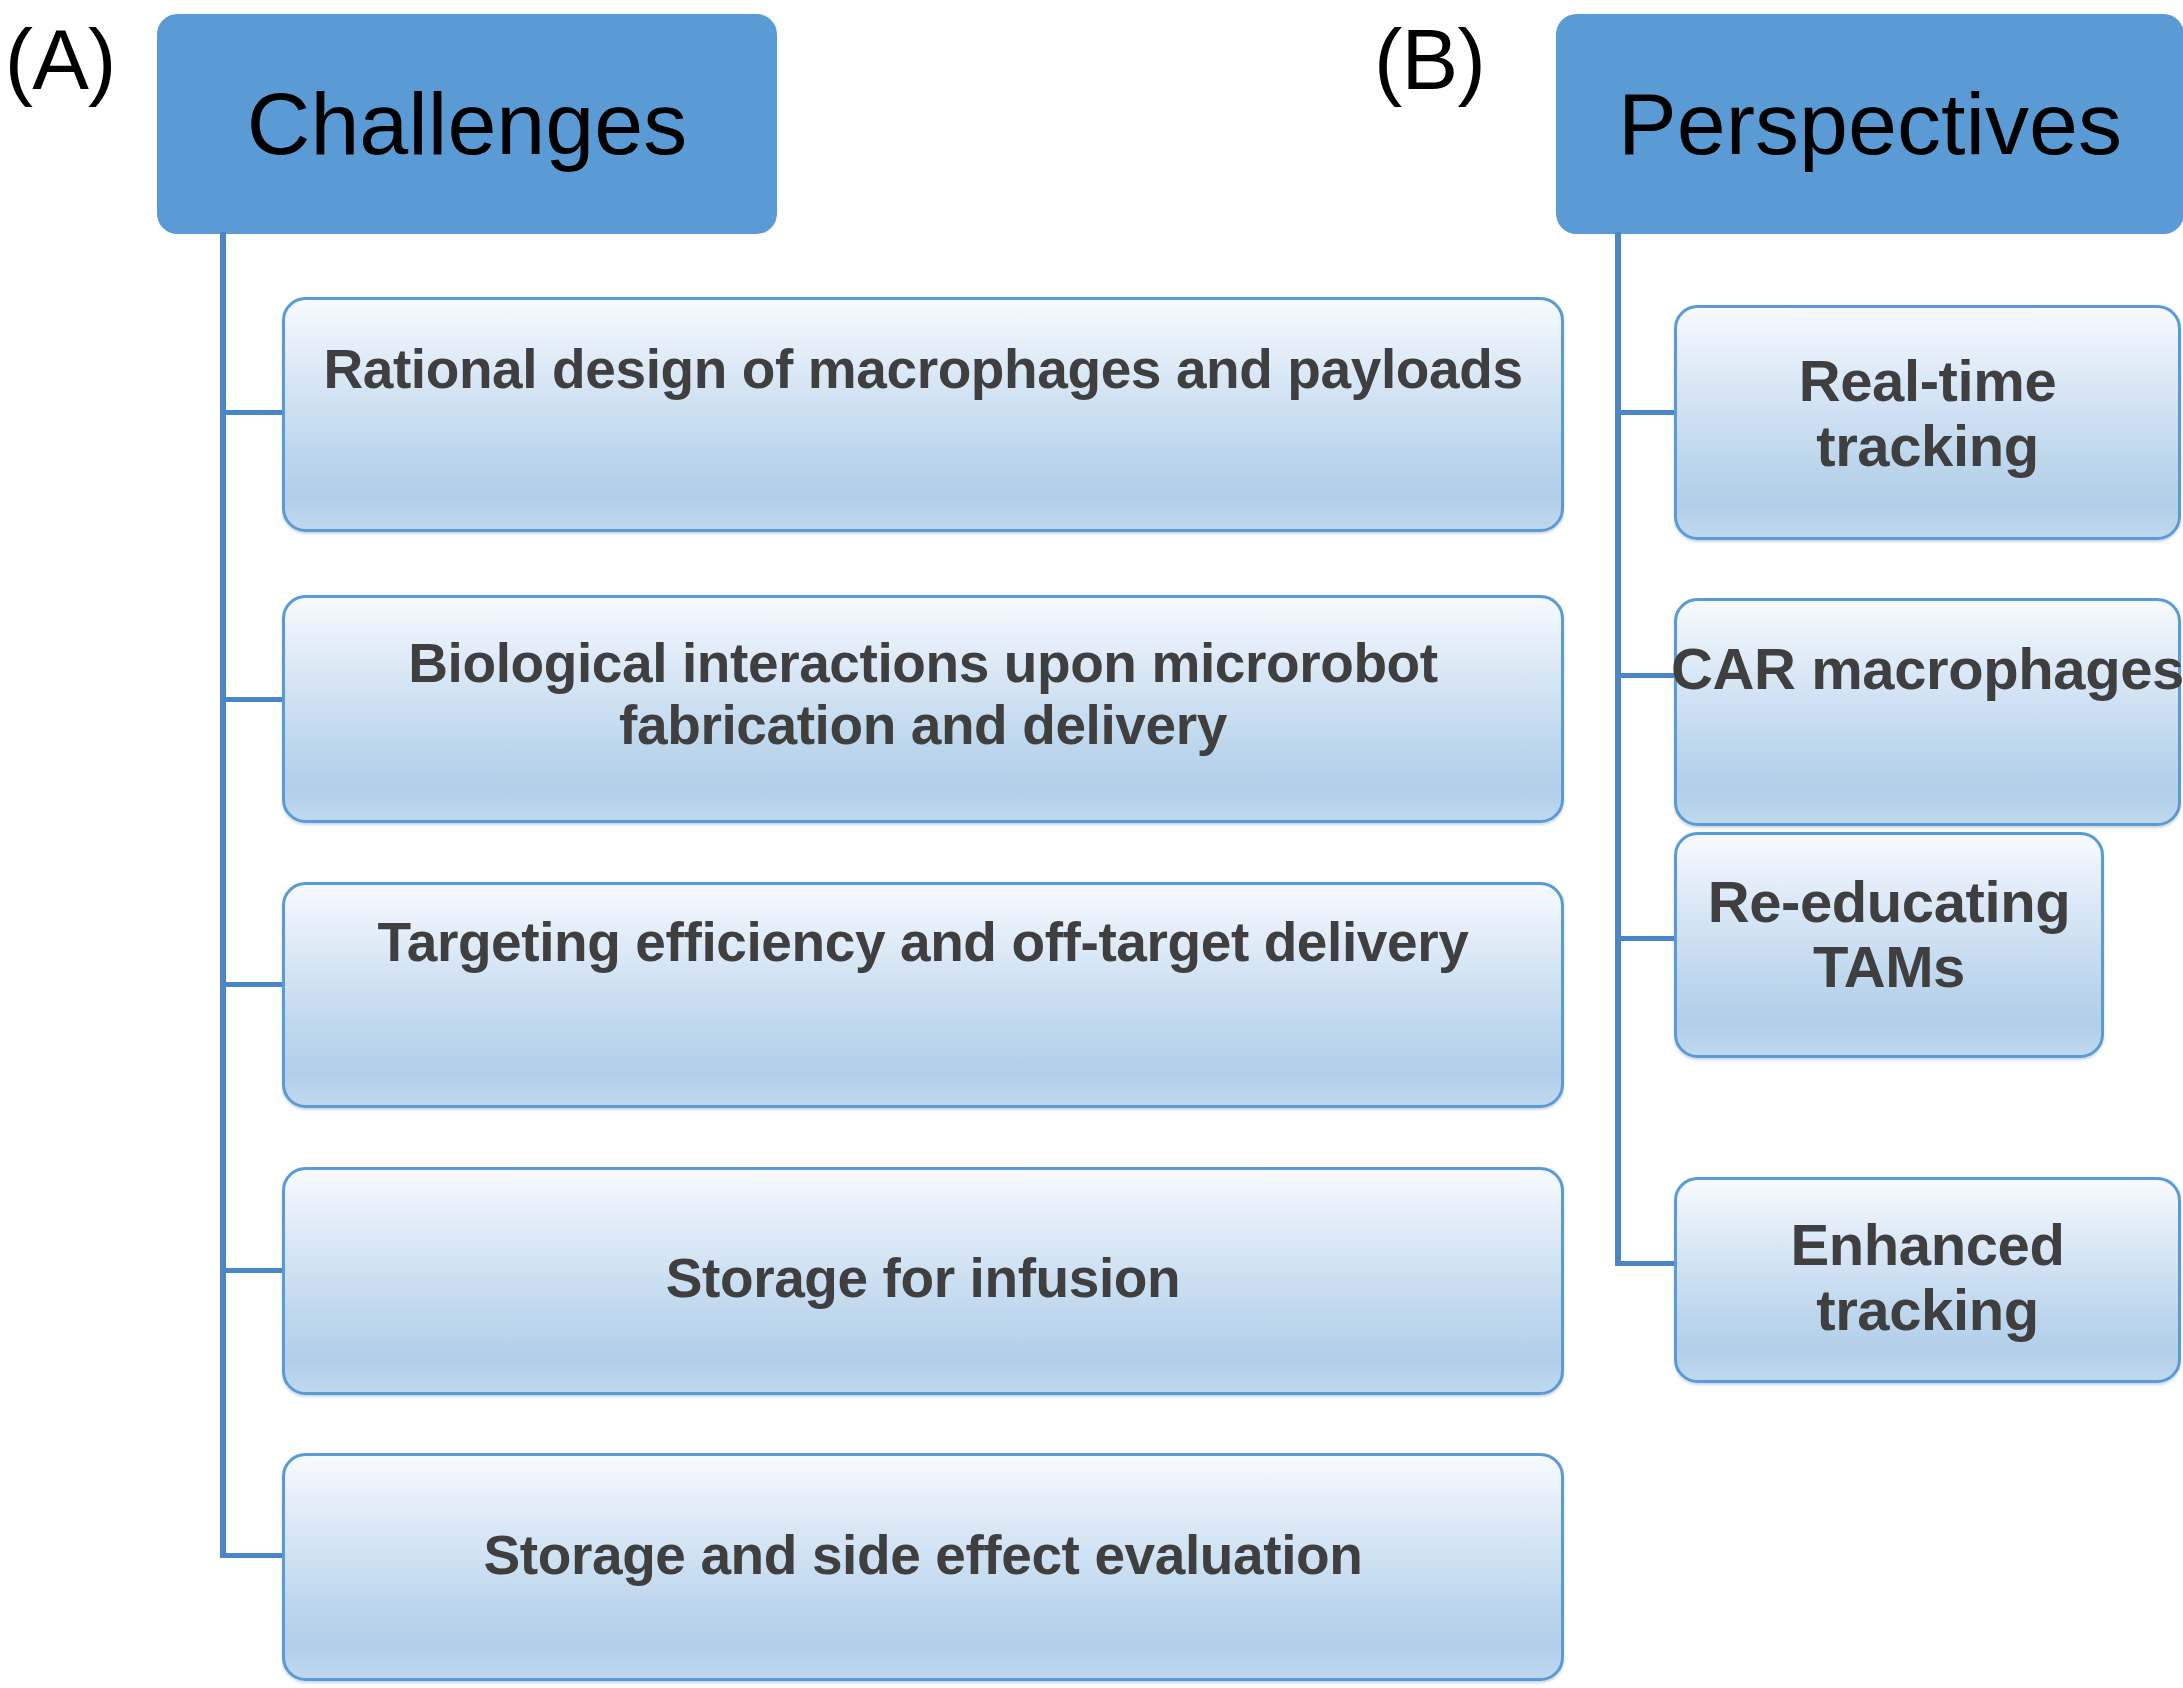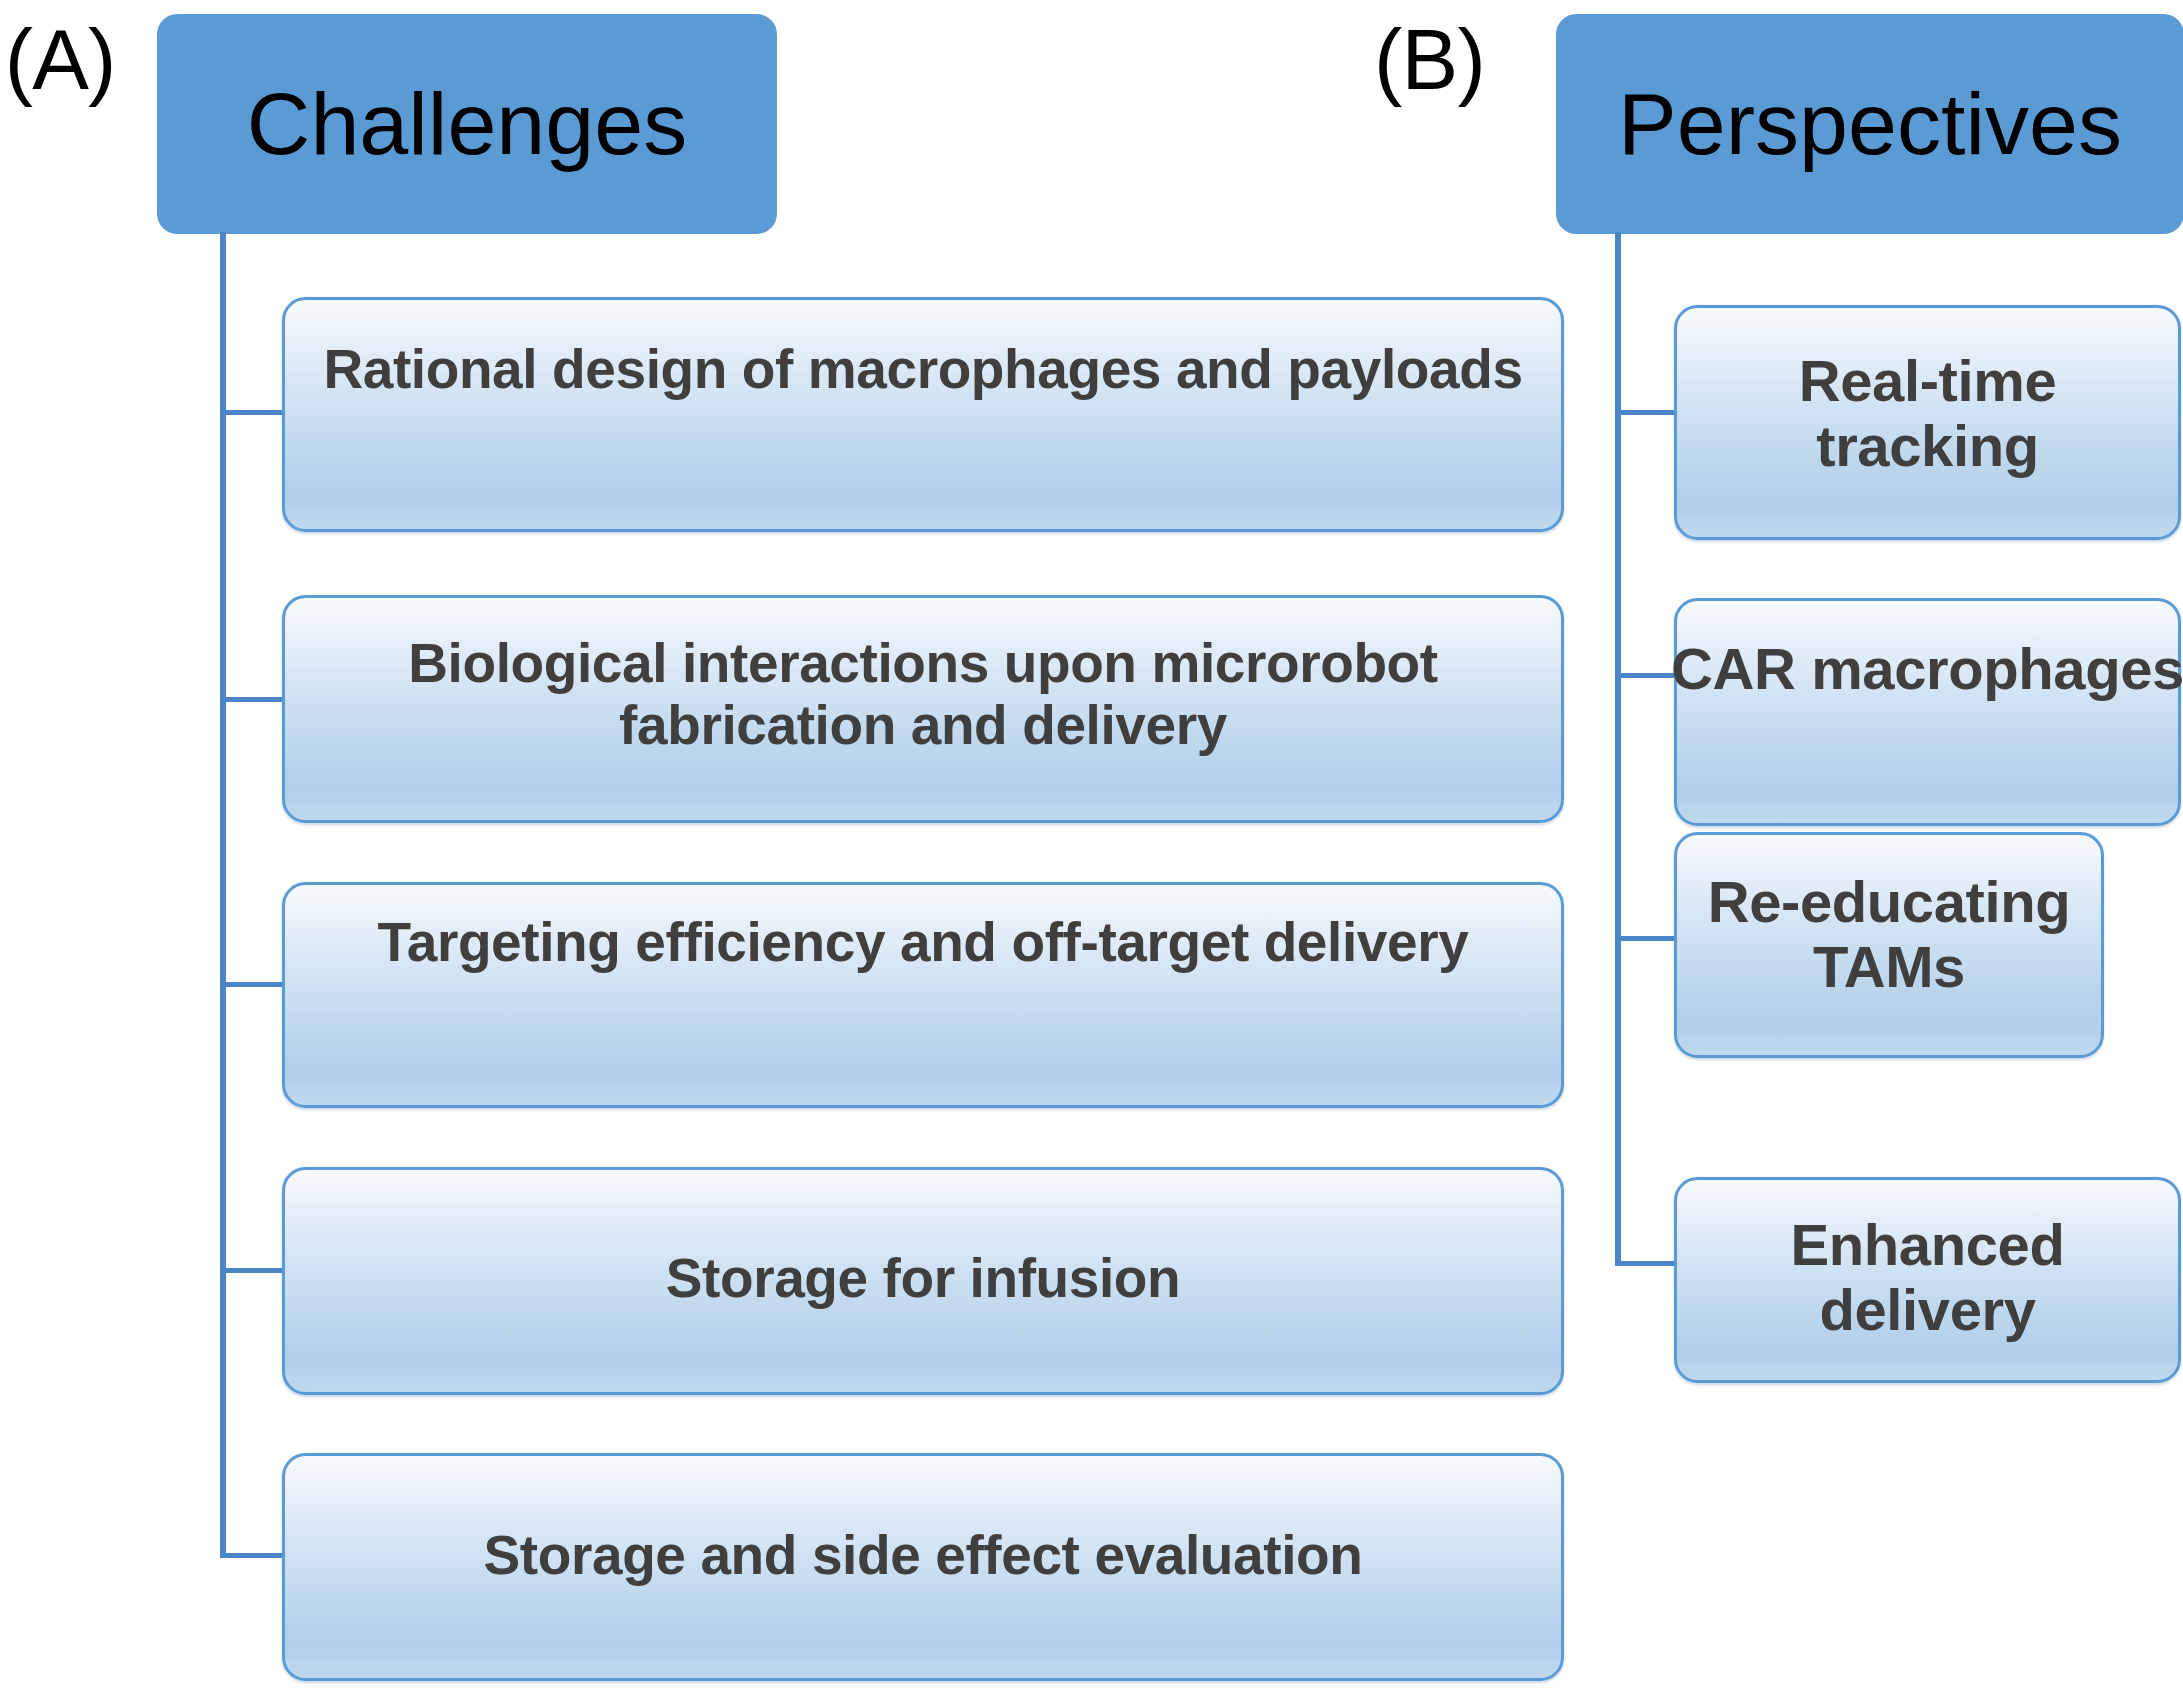--- a/index.html
+++ b/index.html
@@ -159,17 +159,17 @@
 
   <div class="node-box col-b" style="left:1674px; top:598px; width:507px; height:228px;">
     <div class="node-text" style="top:36px; left:-4%; right:-4%;">CAR macrophages</div>
   </div>
 
   <div class="node-box col-b" style="left:1674px; top:832px; width:430px; height:226px;">
     <div class="node-text" style="top:35px; left:-3%; right:-3%;">Re-educating TAMs</div>
   </div>
 
   <div class="node-box col-b" style="left:1674px; top:1177px; width:507px; height:206px;">
-    <div class="node-text" style="top:33px;">Enhanced delivery</div>
+    <div class="node-text" style="top:33px;">Enhanced tracking</div>
   </div>
 
 </div>
 
 
 </body></html>

